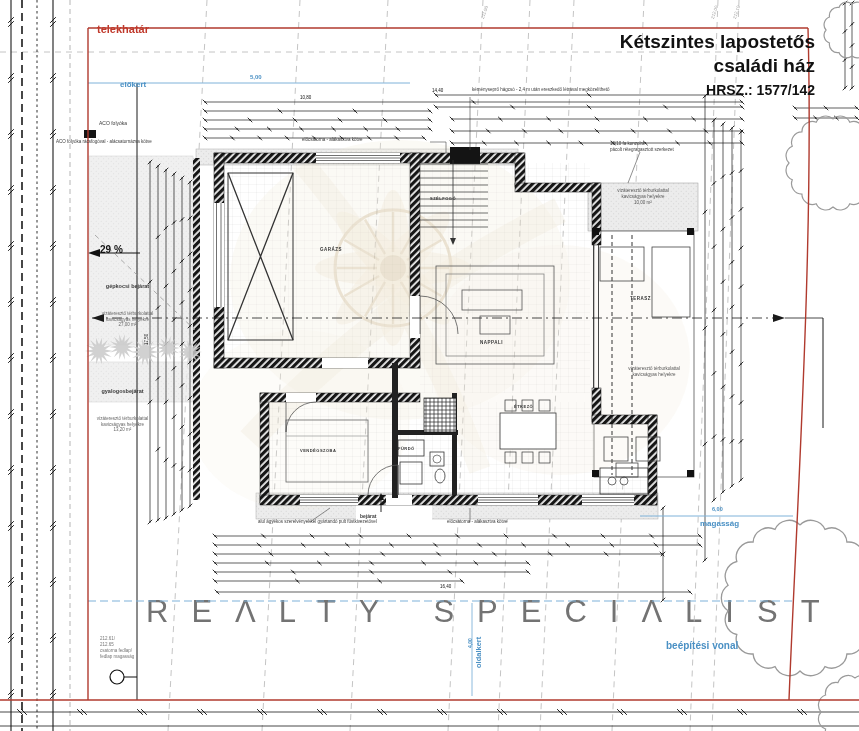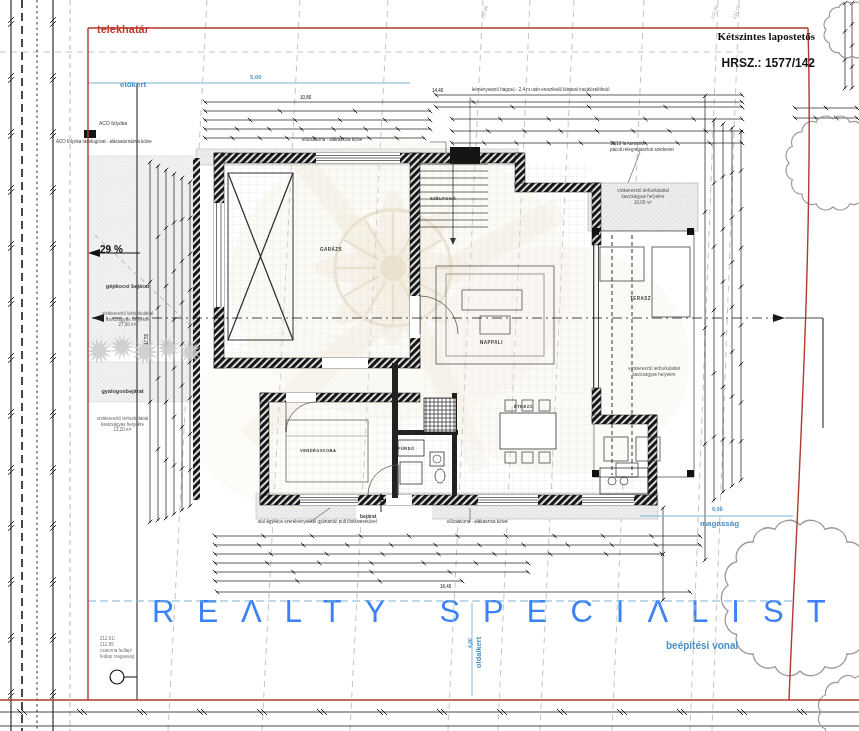--- a/index.html
+++ b/index.html
@@ -1,33 +1,33 @@
 <!DOCTYPE html>
 <html><head>
 <meta charset="utf-8">
 <style>
   html,body{margin:0;padding:0;background:#fff;}
   #canvas{position:relative;width:859px;height:731px;overflow:hidden;background:#fff;
           font-family:"Liberation Sans",sans-serif;}
   #wm1,#wm2{position:absolute;z-index:1;color:#e3e3e3;white-space:nowrap;font-weight:400;}
   #wm1{left:130px;top:486px;font-size:70px;letter-spacing:33px;}
-  #wm2{left:152px;top:594px;font-size:31px;letter-spacing:23px;color:#3b82f6;}
+  #wm2{left:146px;top:594px;font-size:31px;letter-spacing:23px;color:#737373;}
   svg#plan{position:absolute;left:0;top:0;z-index:2;}
   #labels{position:absolute;left:0;top:0;width:859px;height:731px;z-index:3;}
   .lbl{position:absolute;white-space:pre-line;line-height:1.3;color:#3a3a3a;}
   .red{color:#c0392b;font-weight:bold;}
   .blue{color:#4a90c4;font-weight:bold;}
   .ink{color:#111;}
   .ctr{text-align:center;}
   .rot{transform:rotate(-90deg);transform-origin:left top;}
   .rotc{transform:rotate(-72deg);transform-origin:left top;color:#9a9a9a;}
   .room{color:#333;letter-spacing:.5px;font-weight:bold;}
   #title-block{position:absolute;left:560px;top:30px;width:255px;text-align:right;color:#111;}
-  #title-block .t{font-size:11px;font-weight:bold;line-height:1.25;font-family:Liberation Serif, serif;}
-  #title-block .h{font-size:12px;font-weight:bold;margin-top:12px;}
+  #title-block .t{font-size:19px;font-weight:bold;line-height:1.25;}
+  #title-block .h{font-size:14px;font-weight:bold;margin-top:4px;}
 </style>
 </head>
 <body>
 
 <div id="canvas">
 
   <div id="wm2">REΛLTY SPECIΛLIST</div>
 
   <svg id="plan" width="859" height="731" viewBox="0 0 859 731">
     <defs>
@@ -782,20 +782,21 @@
       <path d="M88,28H808" stroke="#b03a2e" stroke-width="1.6"></path>
       <path d="M88,28V700" stroke="#b03a2e" stroke-width="1.4"></path>
       <path d="M808,28 C814,250 796,520 789,700" fill="none" stroke="#b03a2e" stroke-width="1.4"></path>
       <path d="M0,700H859" stroke="#b03a2e" stroke-width="1.4"></path>
     </g>
   </svg>
 
   <div id="labels">
     <div id="title-block">
       <div class="t">Kétszintes lapostetős</div>
+      <div class="t">családi ház</div>
       <div class="h">HRSZ.: 1577/142</div>
     </div>
 
     <div class="lbl red" style="left:97px;top:22px;font-size:11px;">telekhatár</div>
     <div class="lbl blue" style="left:120px;top:80px;font-size:8px;">előkert</div>
     <div class="lbl blue" style="left:250px;top:74px;font-size:6px;">5,00</div>
     <div class="lbl" style="left:99px;top:120px;font-size:5px;">ACO folyóka</div>
     <div class="lbl" style="left:56px;top:139px;font-size:4.5px;">ACO folyóka rácsfogóval - alácsatornázva kötve</div>
     <div class="lbl ink" style="left:100px;top:243px;font-size:10px;font-weight:bold;">29 %</div>
 

